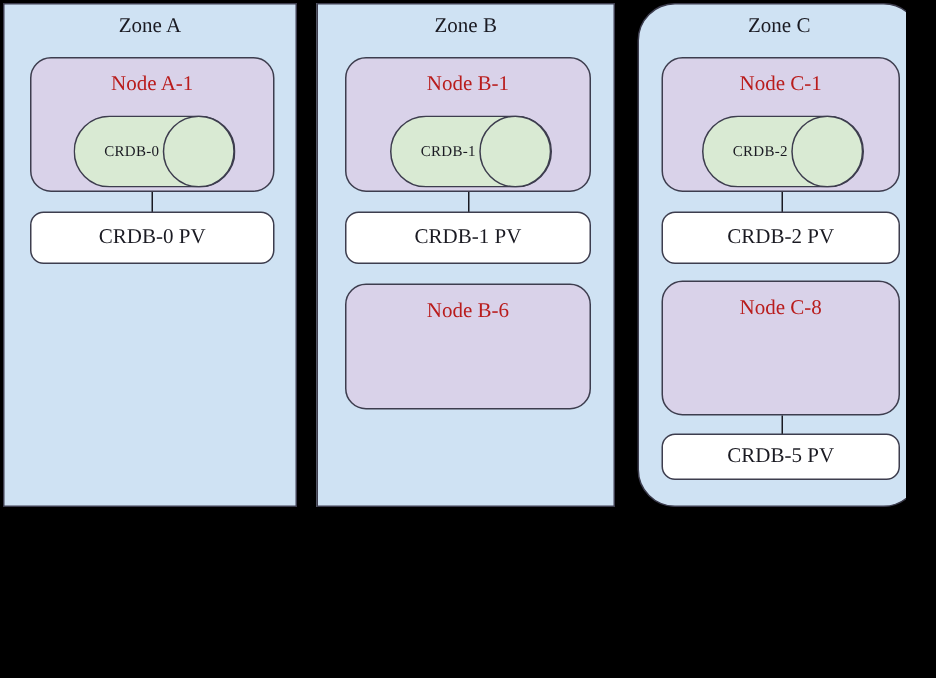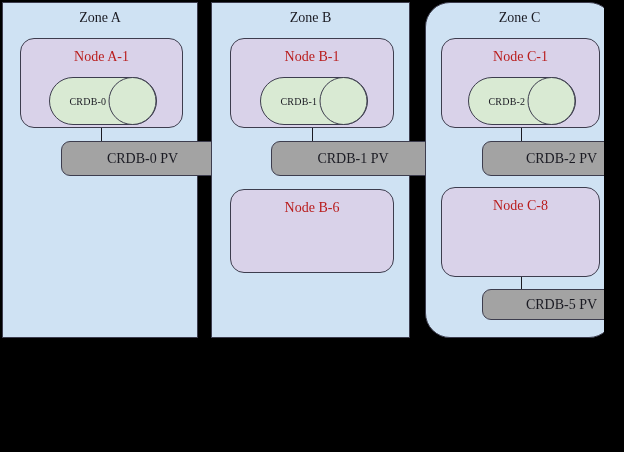--- a/index.html
+++ b/index.html
@@ -43,28 +43,27 @@
     top: 9px;
     left: 0;
     right: 0;
     text-align: center;
     font-size: 14px;
     color: #b91c1c;
     line-height: 17px;
   }
   .pv {
     position: absolute;
-    background: #a3a3a3;
+    background: #ffffff;
     border: 1px solid #3d3d4e;
     border-radius: 9px;
     box-sizing: border-box;
     display: flex;
     align-items: center;
     justify-content: center;
-    margin-left: 41px;
   }
   .pv-label {
     font-size: 14px;
     color: #1a1a22;
     line-height: 17px;
   }
   .cyl {
     position: absolute;
   }
   .cyl svg {

